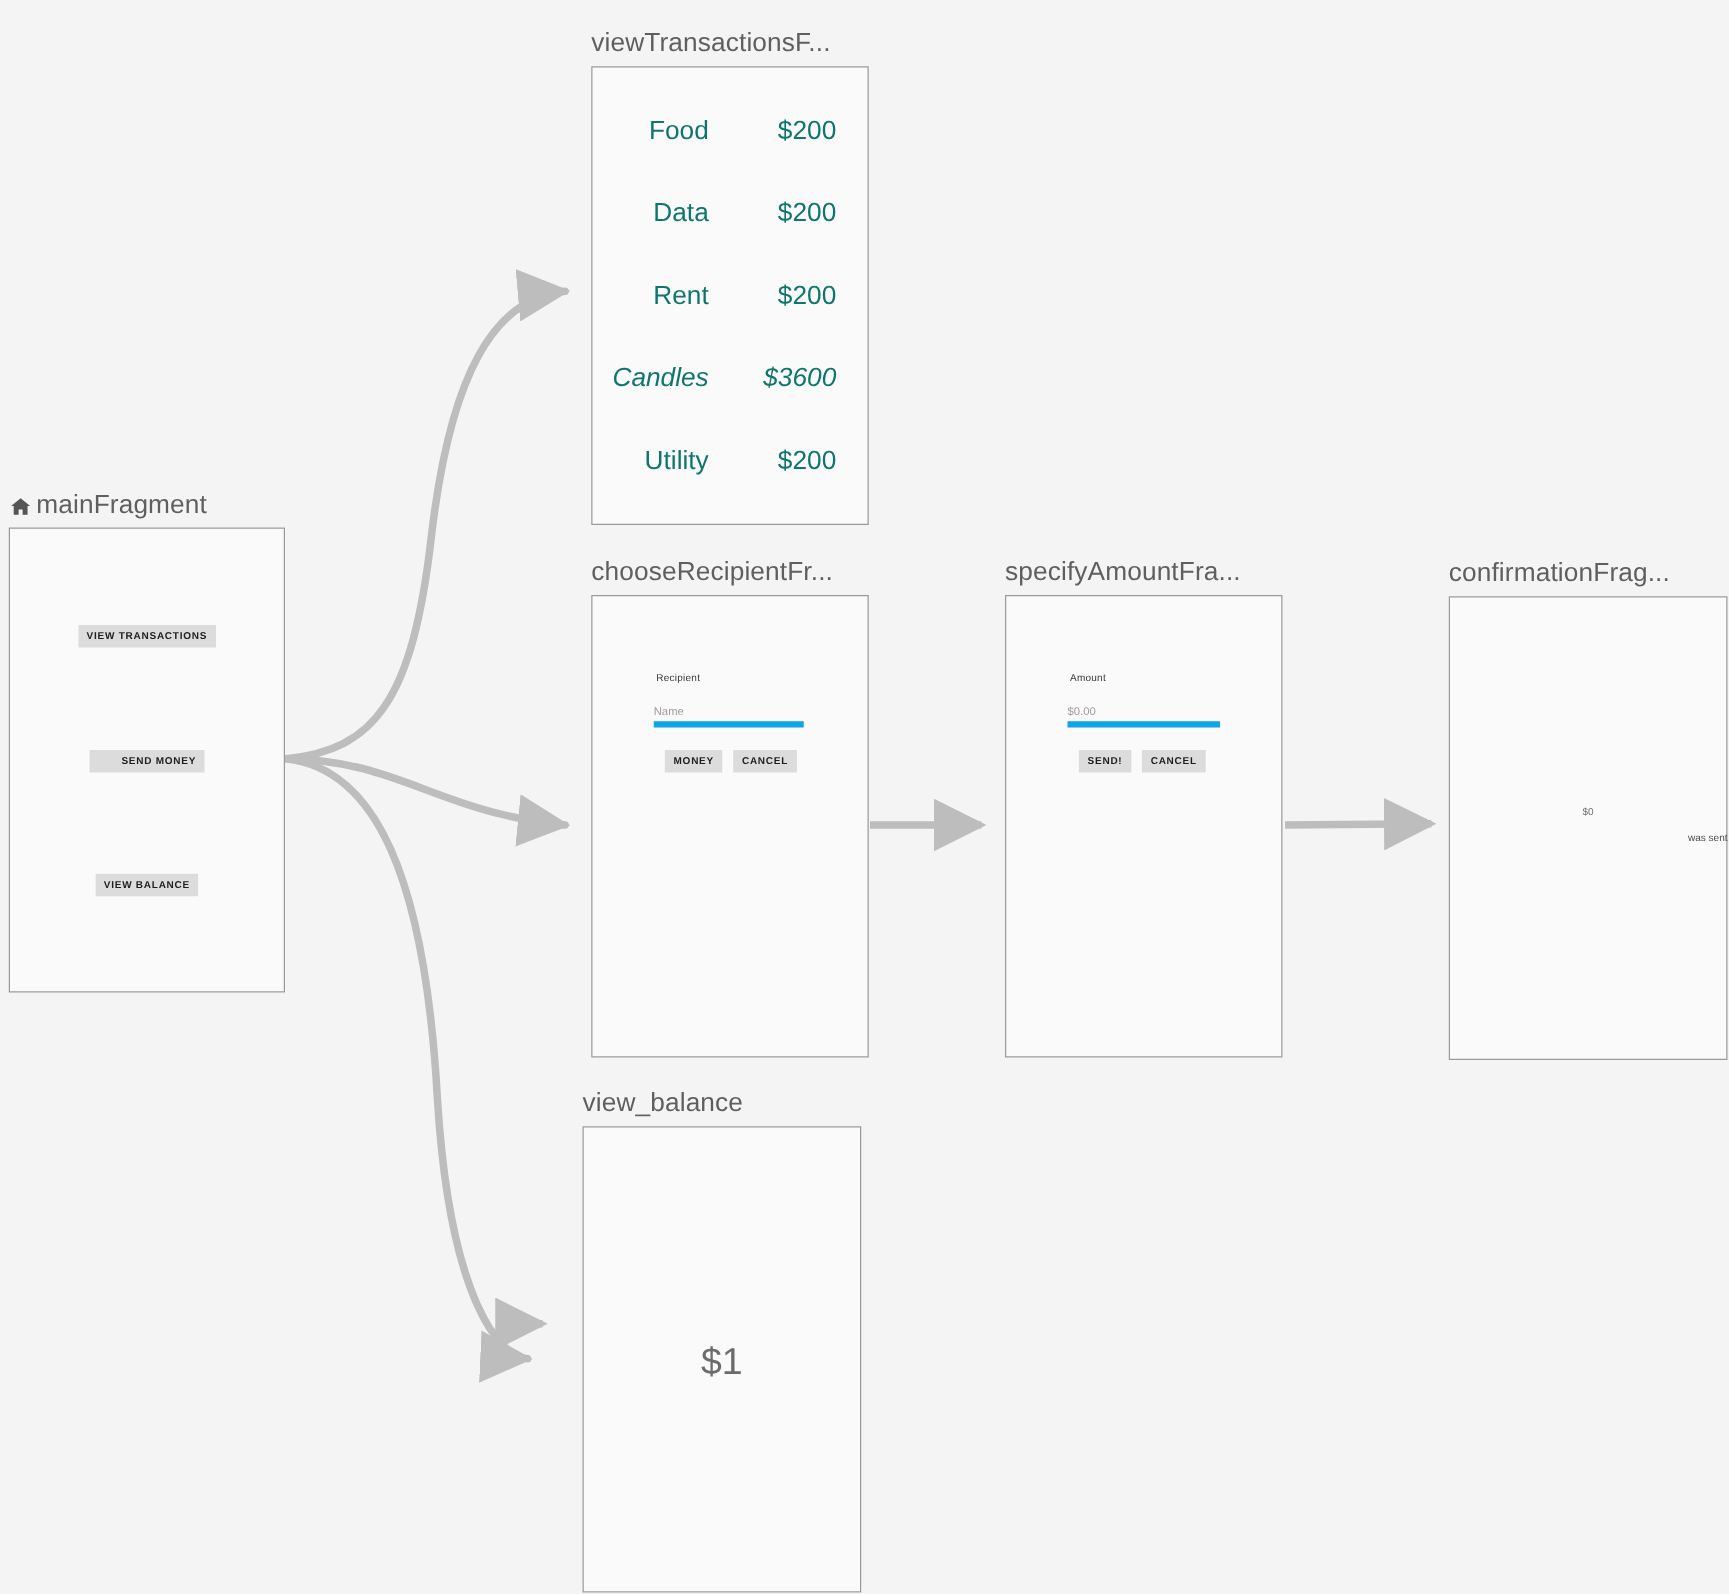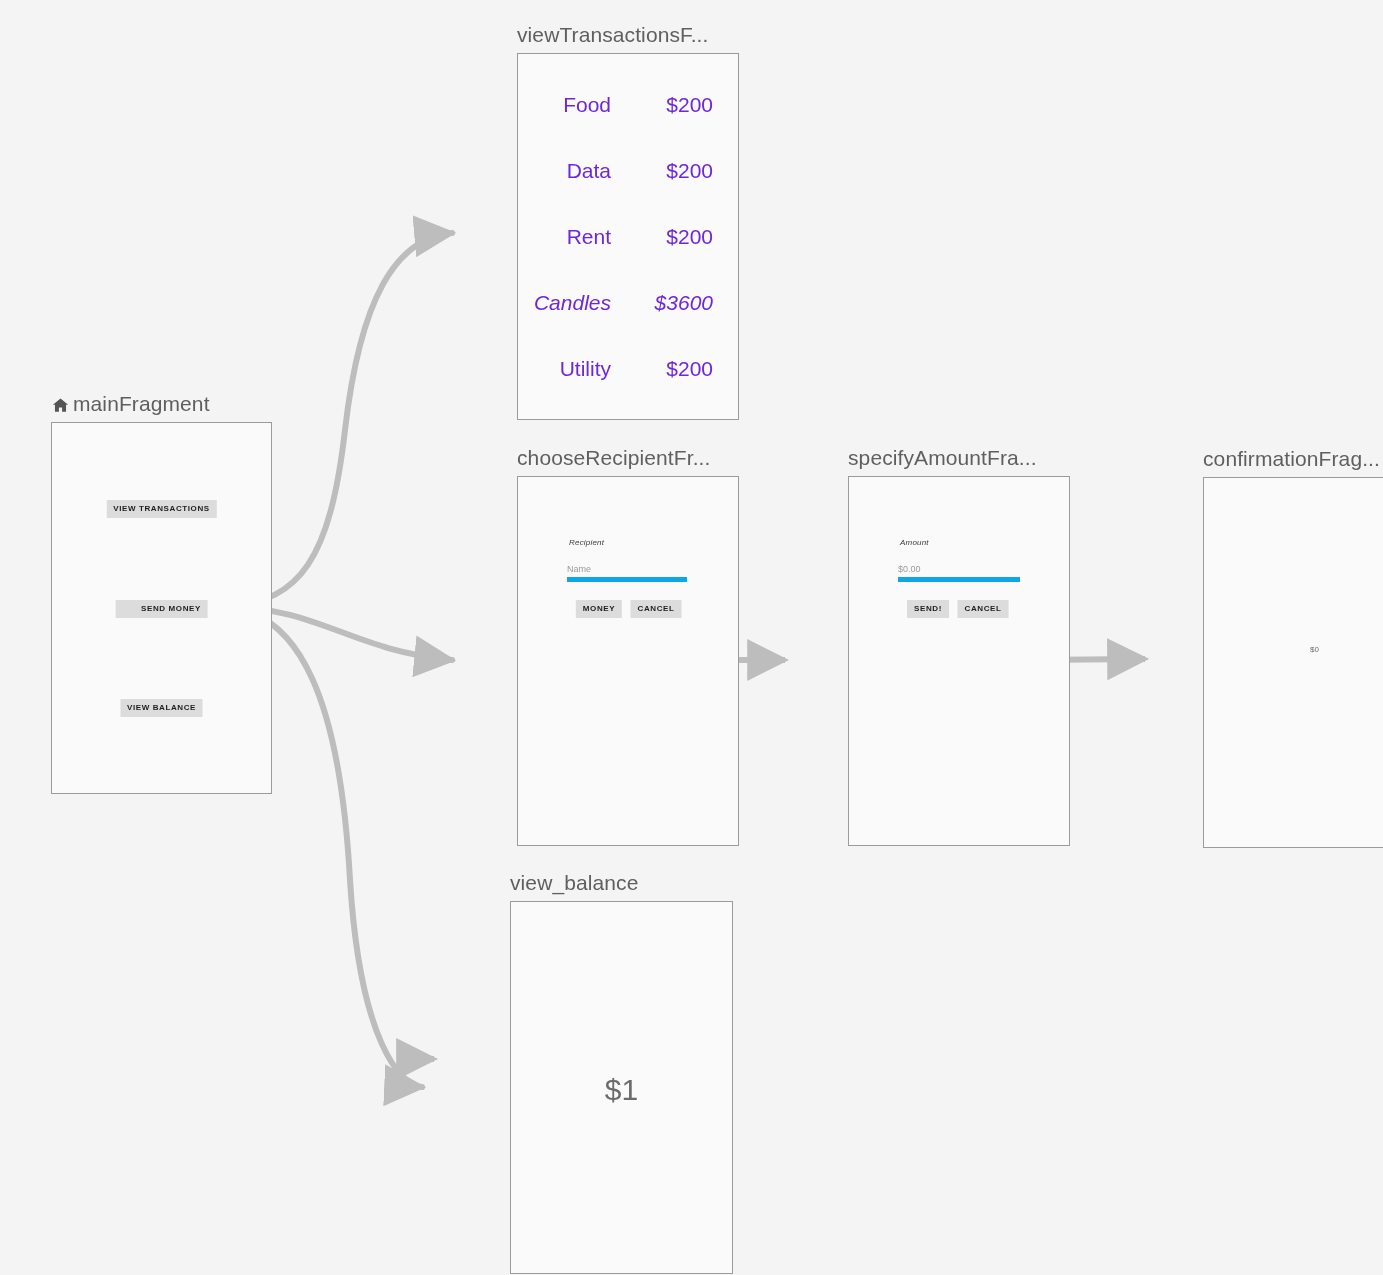--- a/index.html
+++ b/index.html
@@ -16,21 +16,21 @@
     overflow: hidden;
   }
   #edges {
     position: absolute;
     left: 0; top: 0;
     width: 1383px; height: 1275px;
     pointer-events: none;
   }
 
   
-  .node { position: absolute; margin-left: 44px; }
+  .node { position: absolute; }
   .node-title {
     position: absolute;
     left: 0;
     bottom: 100%;
     margin-bottom: 6px;
     white-space: nowrap;
     font-size: 21px;
     color: #5f5f5f;
     letter-spacing: 0.1px;
     font-family: "Liberation Sans", sans-serif;
@@ -62,21 +62,21 @@
     white-space: nowrap;
     line-height: 1;
   }
 
   
   .txn-row {
     position: absolute;
     left: 0; right: 0;
     height: 24px;
     font-size: 21px;
-    color: #6d28d9;
+    color: #0f766e;
     font-family: "Liberation Sans", sans-serif;
   }
   .txn-name {
     position: absolute;
     right: 128px;
     white-space: nowrap;
   }
   .txn-amt {
     position: absolute;
     right: 26px;
@@ -84,21 +84,20 @@
     text-align: right;
   }
 
   
   .form-label {
     position: absolute;
     font-size: 8px;
     color: #3a3a3a;
     font-family: "Liberation Sans", sans-serif;
     letter-spacing: 0.2px;
-    font-style: italic;
   }
   .form-input {
     position: absolute;
     border-bottom: 5px solid #0ea5e9;
     font-size: 9px;
     color: #9b9b9b;
     padding-bottom: 3px;
     font-family: "Liberation Sans", sans-serif;
   }
 

